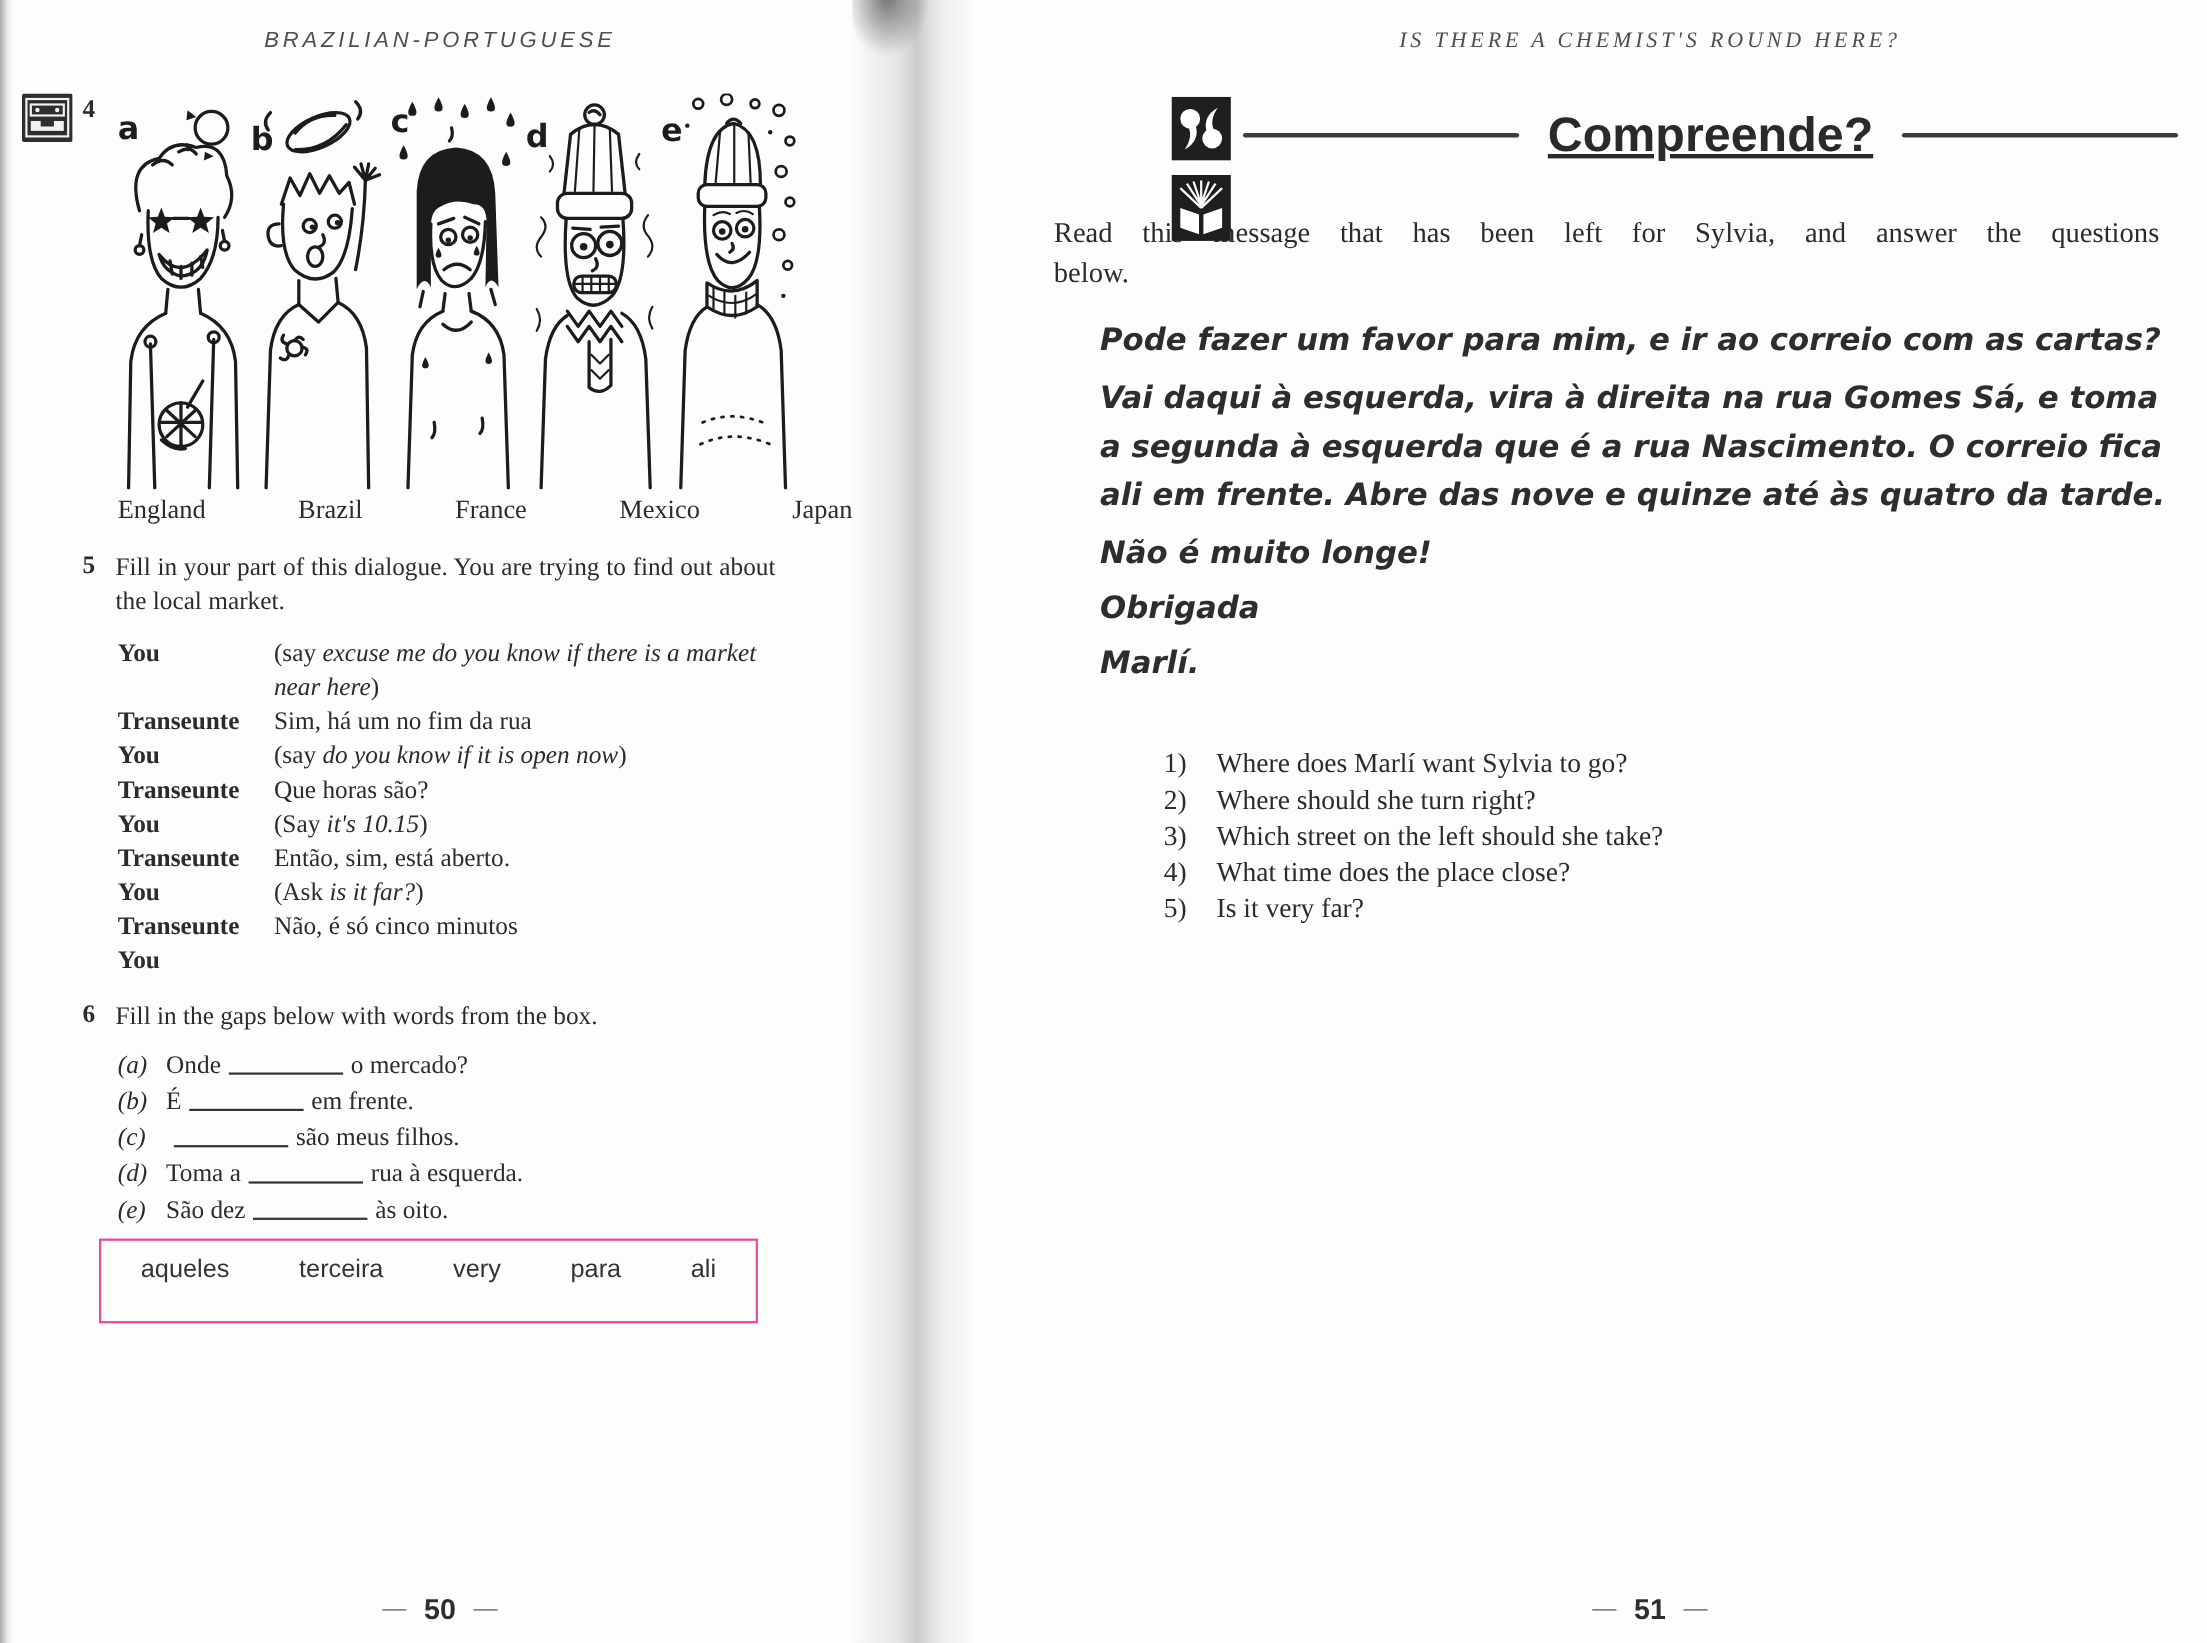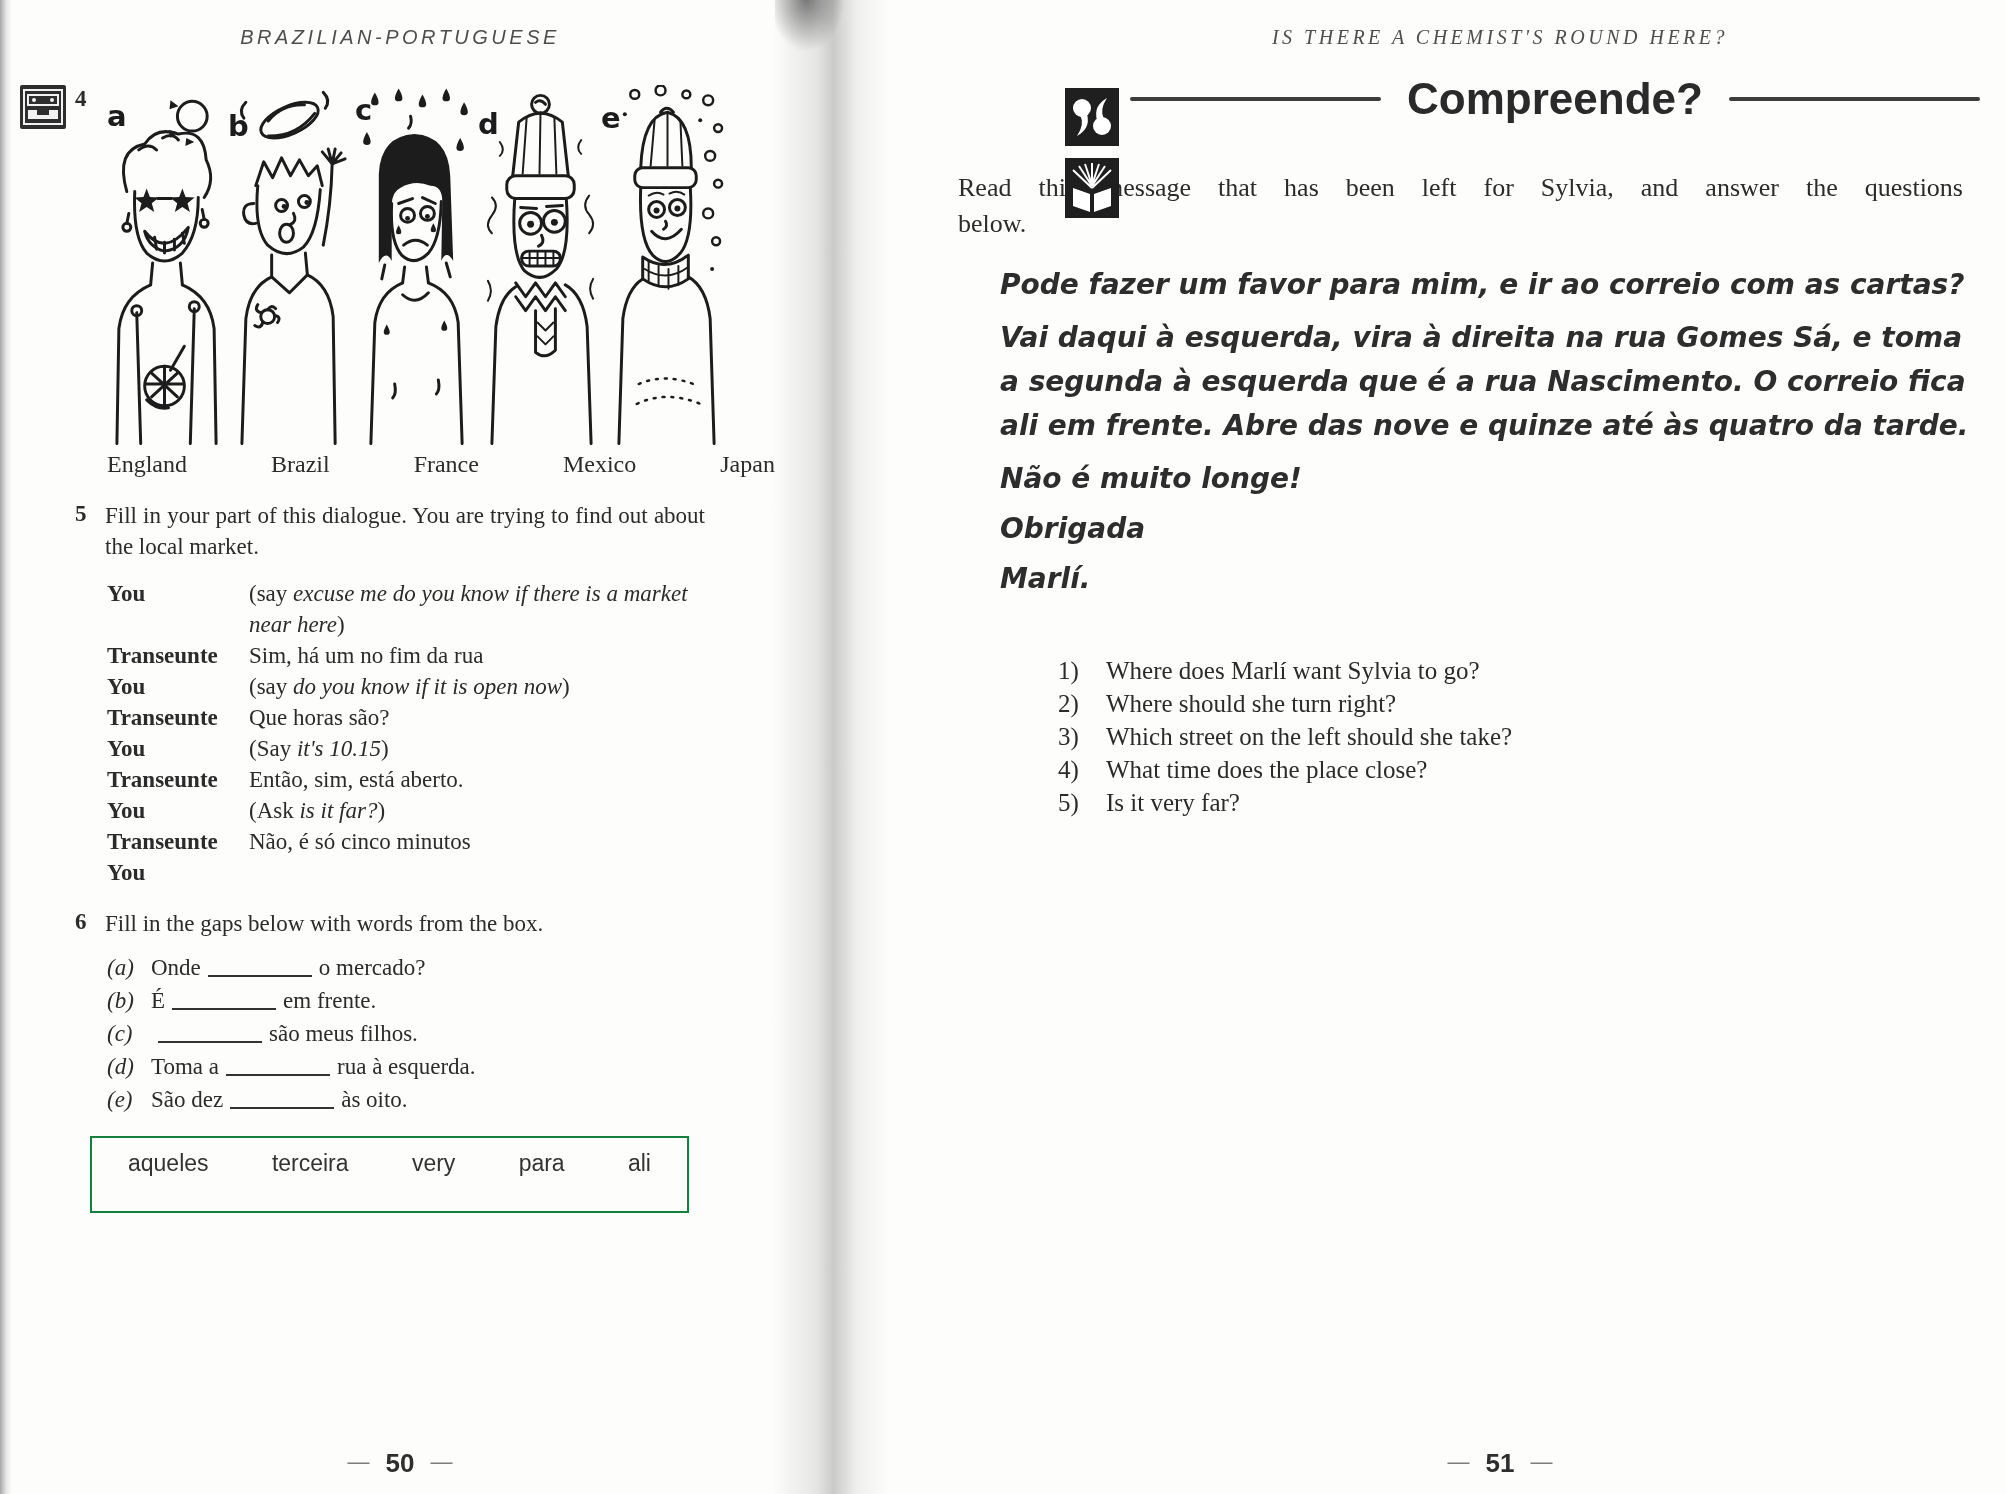--- a/index.html
+++ b/index.html
@@ -37,31 +37,31 @@
   .ex5{margin-top:22px;} .ex4{margin-top:36px;} .ex6{margin-top:20px;}
   .dialogue{margin-left:87px;margin-top:16px;font-size:23px;line-height:31px;}
   .dlg-row{display:flex;}
   .dlg-speaker{width:142px;font-weight:bold;flex:none;}
   .dlg-text{width:472px;}
   .gaps{margin-left:87px;margin-top:12px;font-size:23px;line-height:33px;}
   .gap-row{display:flex;}
   .gap-label{width:44px;font-style:italic;flex:none;}
   .blank{display:inline-block;width:104px;height:14px;border-bottom:2px solid #333;
          margin:0 7px;transform:translateY(2px);}
-  .word-box{margin-left:70px;margin-top:20px;width:523px;border:2px solid #15803d;
+  .word-box{margin-left:70px;margin-top:10px;width:523px;border:2px solid #ec4899;
             padding:12px 36px 34px 36px;display:flex;justify-content:space-between;
             font-family:"Liberation Sans",sans-serif;font-size:23px;color:#333;}
   .page-no{position:absolute;top:1448px;font-size:26px;font-weight:bold;
            font-family:"Liberation Sans",sans-serif;color:#2e2e2e;}
   .page-left .page-no{left:0;width:760px;text-align:center;}
   .page-right .page-no{left:120px;width:1000px;text-align:center;}
   .dash{color:#7d7d7d;font-weight:normal;font-size:22px;margin:0 16px;vertical-align:3px;}
   
   .icons-col{position:absolute;left:185px;top:88px;display:flex;flex-direction:column;gap:8px;}
-  .title-row{margin-top:25px;margin-left:250px;width:850px;display:flex;align-items:center;gap:26px;}
+  .title-row{margin-top:49px;margin-left:250px;width:850px;display:flex;align-items:center;gap:26px;text-decoration:underline;}
   .rule{flex:1;height:4px;background:#3d3d3d;border-radius:2px;}
   .section-title{font-family:"Liberation Sans",sans-serif;font-weight:bold;font-size:44px;
                  color:#2a2a2a;white-space:nowrap;}
   .intro{margin-left:78px;margin-top:46px;width:1005px;font-size:26px;line-height:36px;
          text-align:justify;word-spacing:16px;}
   .note{margin-left:120px;margin-top:24px;width:990px;
         font-family:"DejaVu Sans",sans-serif;font-style:italic;font-weight:bold;
         font-size:28px;color:#2d2d2d;}
   .hand-line{line-height:38px;margin-bottom:12px;}
   .hand-para{line-height:44px;margin-bottom:12px;}

